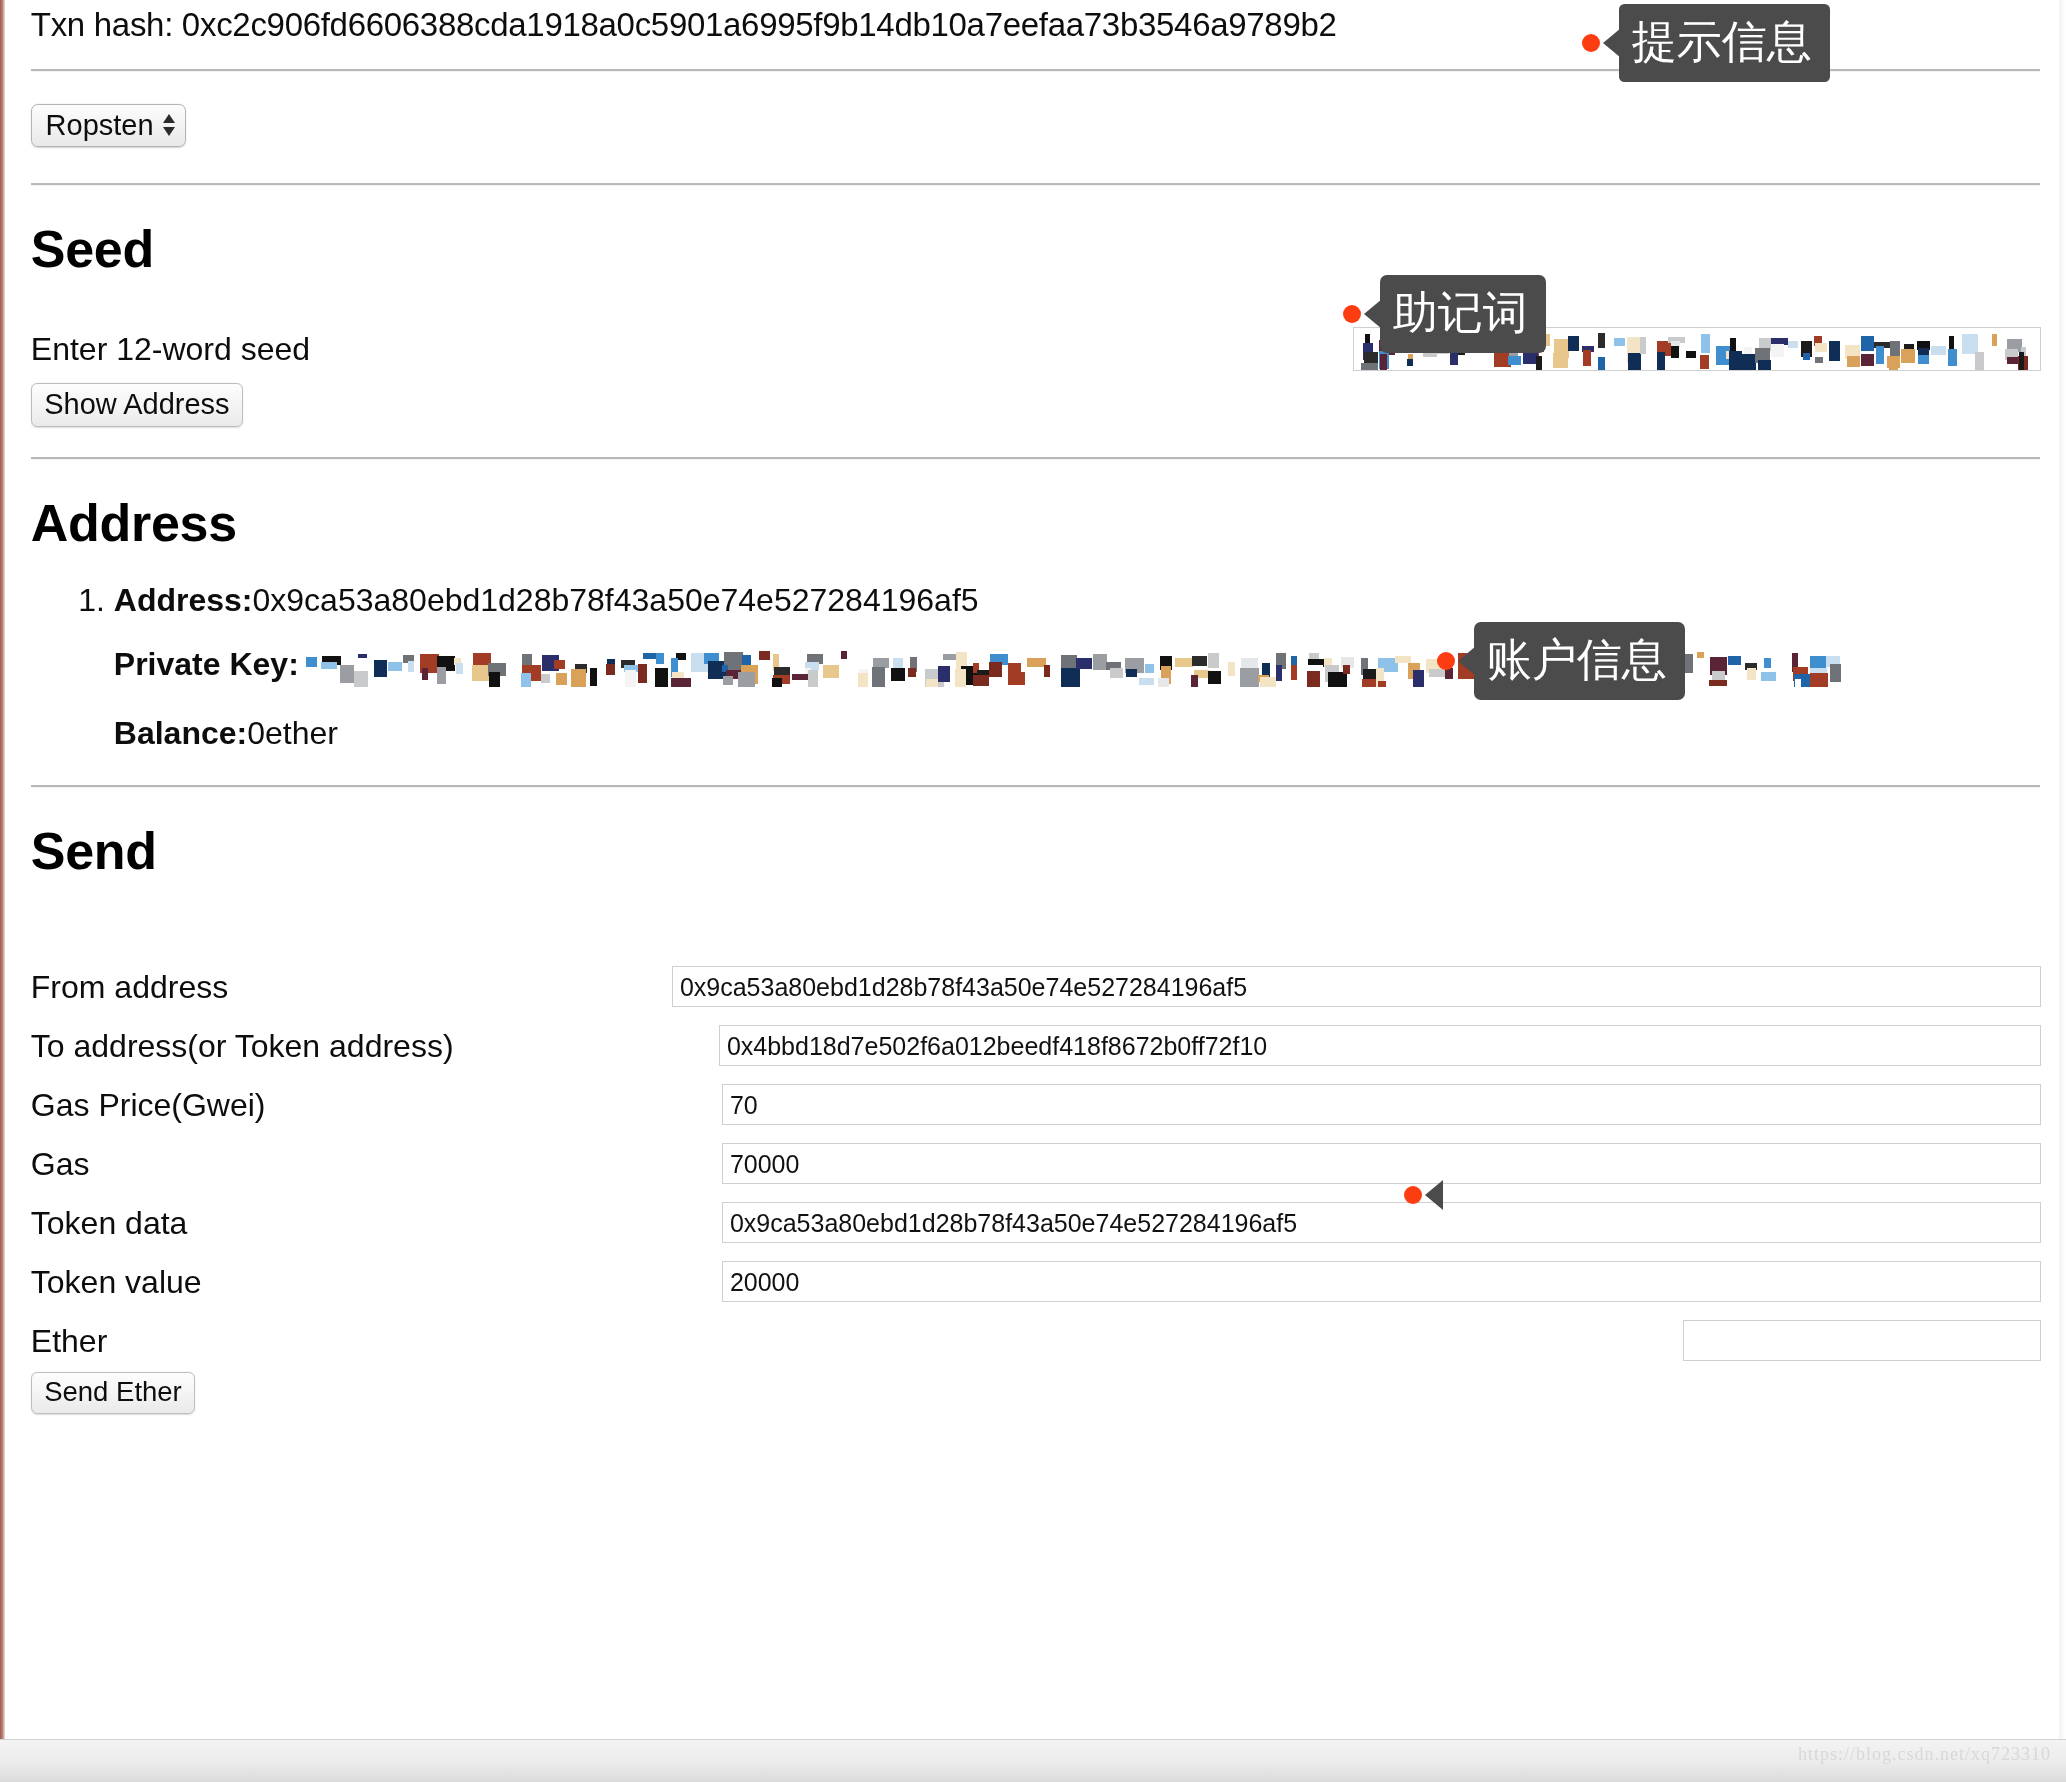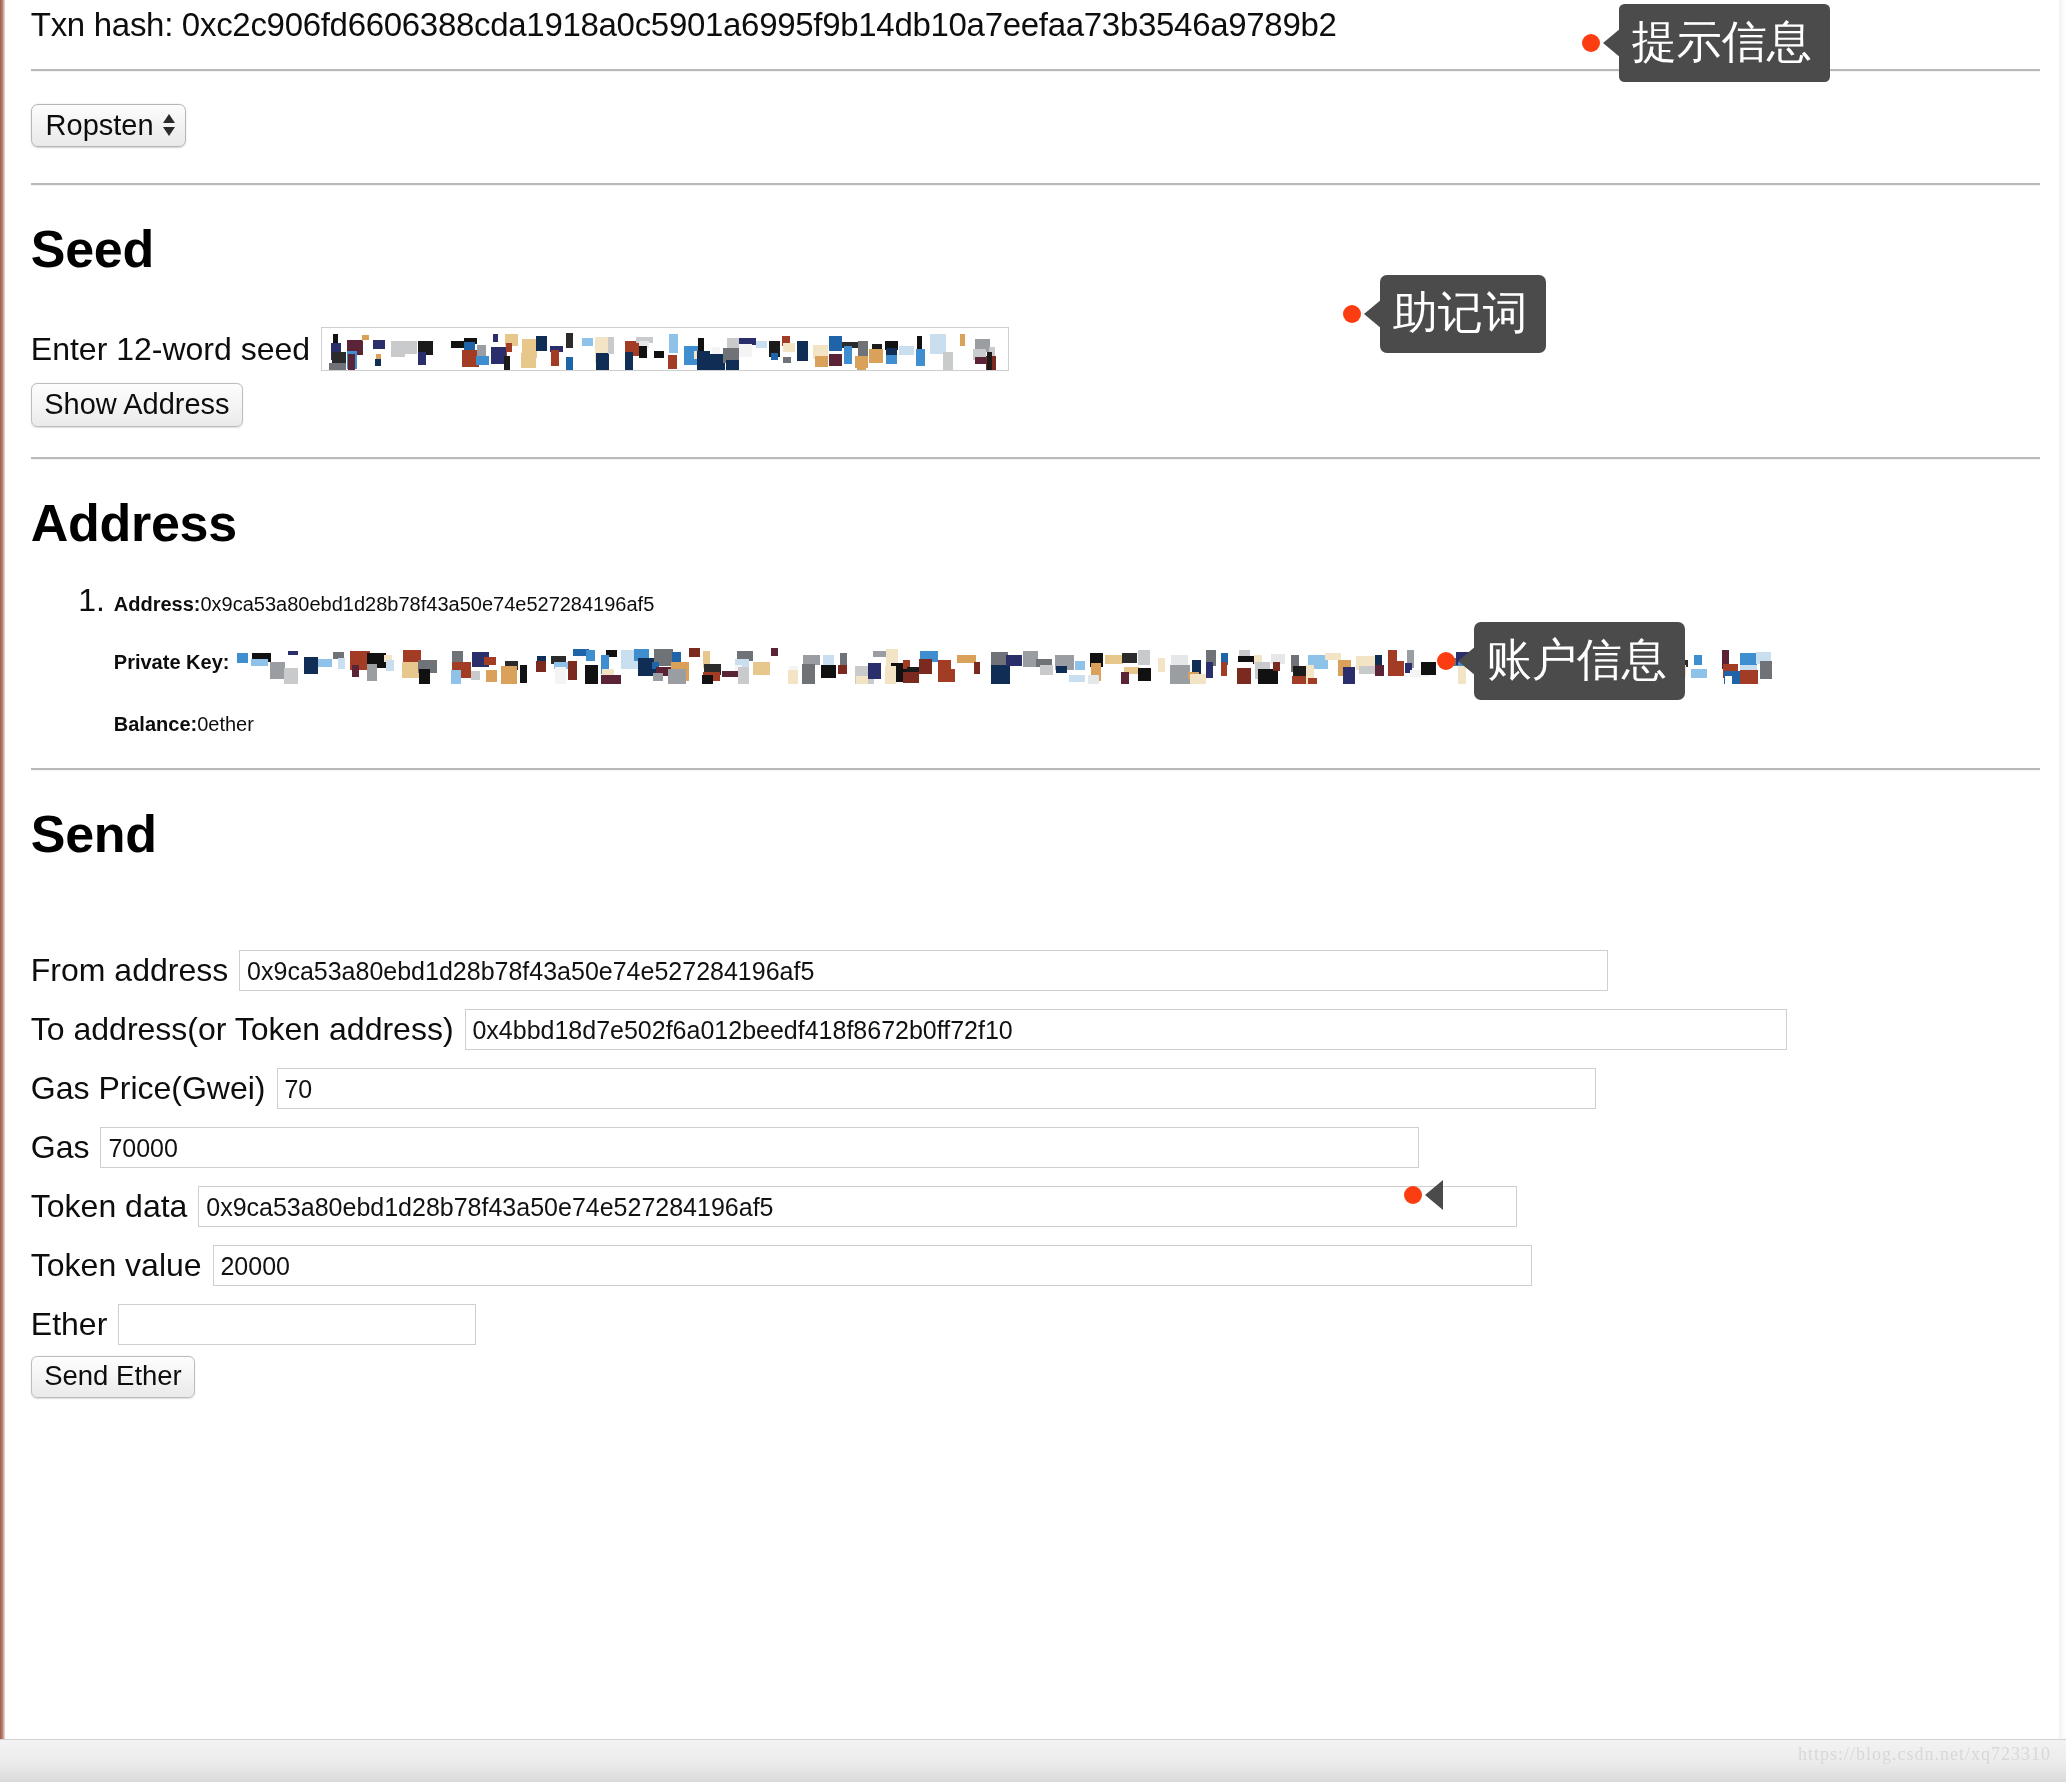--- a/index.html
+++ b/index.html
@@ -127,20 +127,21 @@
   }
 
   
   .field-row {
     display: flex;
     align-items: center;
     margin-top: 18px;
     font-size: 32px;
     color: #0d0d0d;
     white-space: nowrap;
+    justify-content: space-between;
   }
   .field-row .label {
     margin-right: 11px;
     font-size: 32px;
     line-height: 1;
   }
   .text-input {
     border: 1.4px solid #cfcfcf;
     background: #ffffff;
     height: 41px;
@@ -180,21 +181,21 @@
     color: #0d0d0d;
   }
   ol.addr-list > li {
     margin: 0;
     padding: 0;
   }
   ol.addr-list > li::marker {
     font-size: 32px;
   }
   .kv-line {
-    font-size: 20px;
+    font-size: 32px;
     line-height: 1.1;
     margin-top: 0;
     white-space: nowrap;
   }
   .kv-line .k { font-weight: bold; }
   .kv-spaced { margin-top: 29px; }
 
   
   .mosaic {
     display: inline-block;

